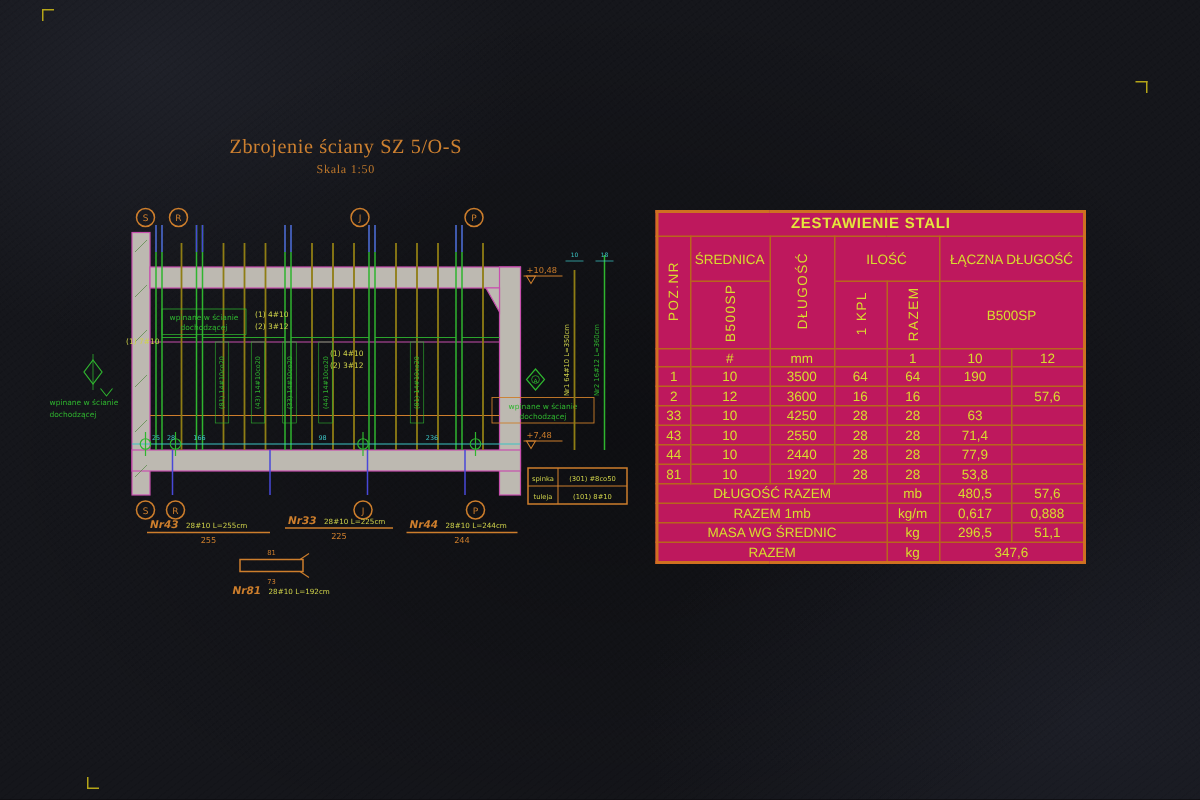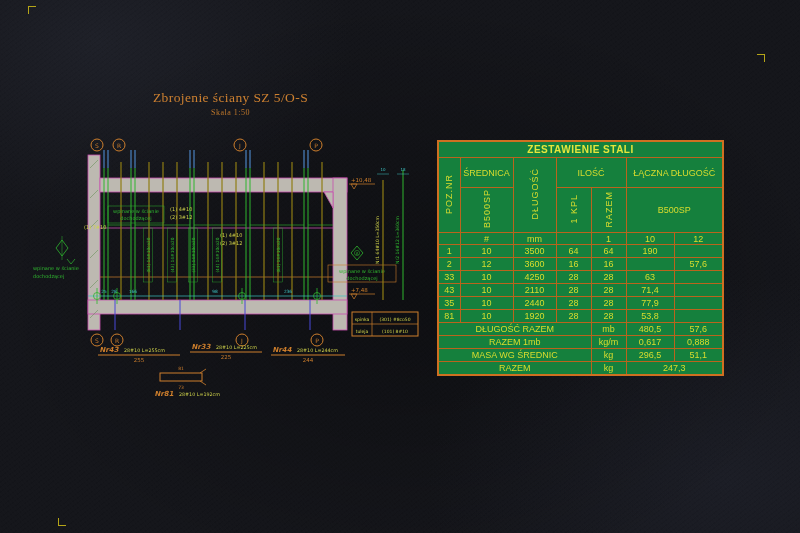--- a/index.html
+++ b/index.html
@@ -28,21 +28,21 @@
   .corner.bl{left:58px;top:518px;border-left:1px solid #b5a518;border-bottom:1px solid #b5a518;}
 
   
   svg.dwg{position:absolute;left:20px;top:128px;}
   svg.dwg text{font-family:"DejaVu Sans",sans-serif;}
   .tg{fill:#2fb52f;} .ty{fill:#cfd24a;} .to{fill:#cd7e2c;} .tc{fill:#3cc3c3;}
   .concrete{fill:#bdb9b1;stroke:#c74fae;stroke-width:0.8;}
 
   
   .steel{position:absolute;left:437px;top:140px;width:285px;border-collapse:collapse;
-        table-layout:fixed;background:#15803d;border:2px solid #cf7021;}
+        table-layout:fixed;background:#be185d;border:2px solid #cf7021;}
   .steel td{border:1px solid #b9641d;color:#d8dc2e;font-size:9px;line-height:10px;
         text-align:center;vertical-align:middle;padding:0;overflow:hidden;}
   .steel .ttl{font-size:10px;font-weight:bold;color:#e4e63c;height:15px;letter-spacing:.5px;}
   .steel .h30{height:30px;} .steel .h45{height:45px;} .steel .h12{height:12px;} .steel .h13{height:13px;}
   .rot{display:inline-block;writing-mode:vertical-rl;transform:rotate(180deg);
         letter-spacing:1px;white-space:nowrap;}
 </style>
 </head>
 <body>
 
@@ -330,28 +330,28 @@
             <td>10</td>
             <td>4250</td>
             <td>28</td>
             <td>28</td>
             <td>63</td>
             <td></td>
       </tr>
       <tr class="h13">
         <td>43</td>
             <td>10</td>
-            <td>2110</td>
+            <td>2550</td>
             <td>28</td>
             <td>28</td>
             <td>71,4</td>
             <td></td>
       </tr>
       <tr class="h13">
-        <td>35</td>
+        <td>44</td>
             <td>10</td>
             <td>2440</td>
             <td>28</td>
             <td>28</td>
             <td>77,9</td>
             <td></td>
       </tr>
       <tr class="h13">
         <td>81</td>
             <td>10</td>
@@ -375,19 +375,19 @@
       </tr>
       <tr class="h13">
         <td colspan="4">MASA WG ŚREDNIC</td>
         <td>kg</td>
         <td>296,5</td>
         <td>51,1</td>
       </tr>
       <tr class="h13">
         <td colspan="4">RAZEM</td>
         <td>kg</td>
-        <td colspan="2">247,3</td>
+        <td colspan="2">347,6</td>
       </tr>
     </tbody>
       </table>
 
   </div>
 </div>
 
 </body></html>

